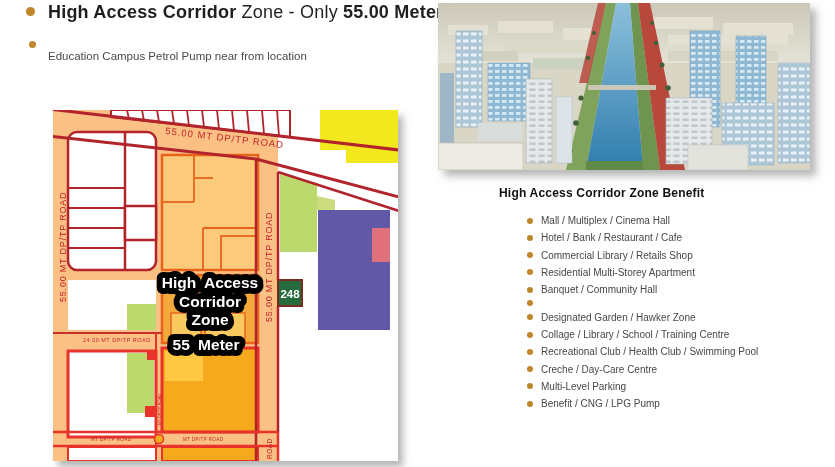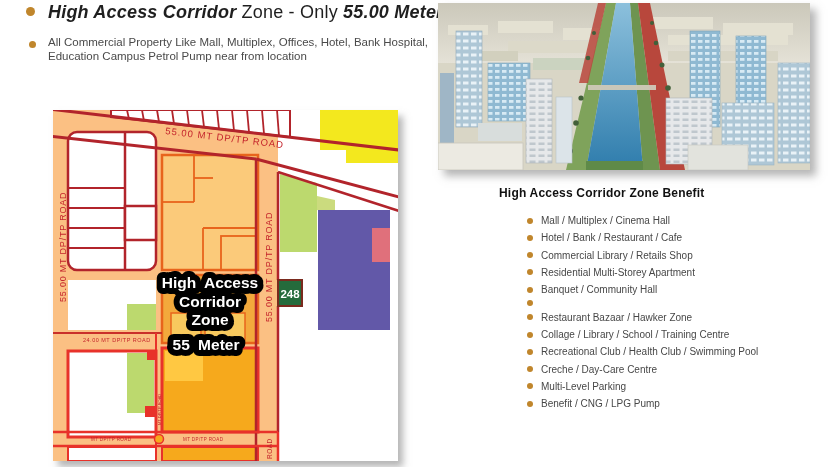--- a/index.html
+++ b/index.html
@@ -4,21 +4,21 @@
 <style>
   html,body{margin:0;padding:0;background:#ffffff;}
   .page{position:relative;width:835px;height:467px;background:#ffffff;overflow:hidden;
         font-family:"Liberation Sans", sans-serif;}
   
   .bullet{border-radius:50%;background:#C0862C;display:inline-block;}
   .b1{position:absolute;left:26px;top:7px;width:9px;height:9px;}
   .b2{position:absolute;left:29px;top:41px;width:7px;height:7px;}
   .title{position:absolute;left:48px;top:2px;font-size:18px;color:#1f1f1f;font-weight:normal;margin:0;
          letter-spacing:.2px;}
-  .title b{font-weight:bold;font-style:italic;}
+  .title b{font-weight:bold;}
   .desc{position:absolute;left:48px;top:35px;font-size:11.5px;line-height:14px;color:#4a4a4a;margin:0;}
   
   .map{position:absolute;left:53px;top:110px;width:345px;height:351px;
        box-shadow:5px 6px 7px rgba(110,110,110,.5);}
   .photo{position:absolute;left:438px;top:3px;width:372px;height:167px;
        box-shadow:6px 6px 8px rgba(110,110,110,.5);}
   .map svg,.photo svg{display:block;}
   
   .benefit-head{position:absolute;left:499px;top:186px;margin:0;font-size:12px;font-weight:bold;
                 color:#111;letter-spacing:.2px;}
@@ -31,21 +31,21 @@
         font-weight:bold;font-family:"Liberation Sans",sans-serif;font-size:15.5px;word-spacing:4px;}
 </style>
 </head>
 <body>
 
 <div class="page">
 
   <span class="bullet b1"></span>
   <h1 class="title"><b>High Access Corridor</b><span> Zone - Only </span><b>55.00 Meter</b></h1>
   <span class="bullet b2"></span>
-  <p class="desc"><span>All Commercial Property Like Mall, Multiplex, Offices, Hotel, Bank Hospital,</span><br><span>Education Campus Petrol Pump near from location</span></p>
+  <p class="desc"><br><span>Education Campus Petrol Pump near from location</span></p>
 
   <div class="map">
     <svg width="345" height="351" viewBox="0 0 345 351">
 
       <rect x="0" y="0" width="345" height="351" fill="#FBC083"></rect>
 
       <rect x="225" y="0" width="120" height="351" fill="#ffffff"></rect>
 
       <polygon points="267,0 345,0 345,53 293,53 293,40 267,40" fill="#F3E81E"></polygon>
 
@@ -259,21 +259,21 @@
       </li>
     <li>
         <span class="bullet"></span>
         <span>Banquet / Community Hall</span>
       </li>
     <li>
         <span class="bullet"></span>
       </li>
     <li>
         <span class="bullet"></span>
-        <span>Restaurant Bazaar / Hawker Zone</span>
+        <span>Designated Garden / Hawker Zone</span>
       </li>
     <li>
         <span class="bullet"></span>
         <span>Collage / Library / School / Training Centre</span>
       </li>
     <li>
         <span class="bullet"></span>
         <span>Recreational Club / Health Club / Swimming Pool</span>
       </li>
     <li>

